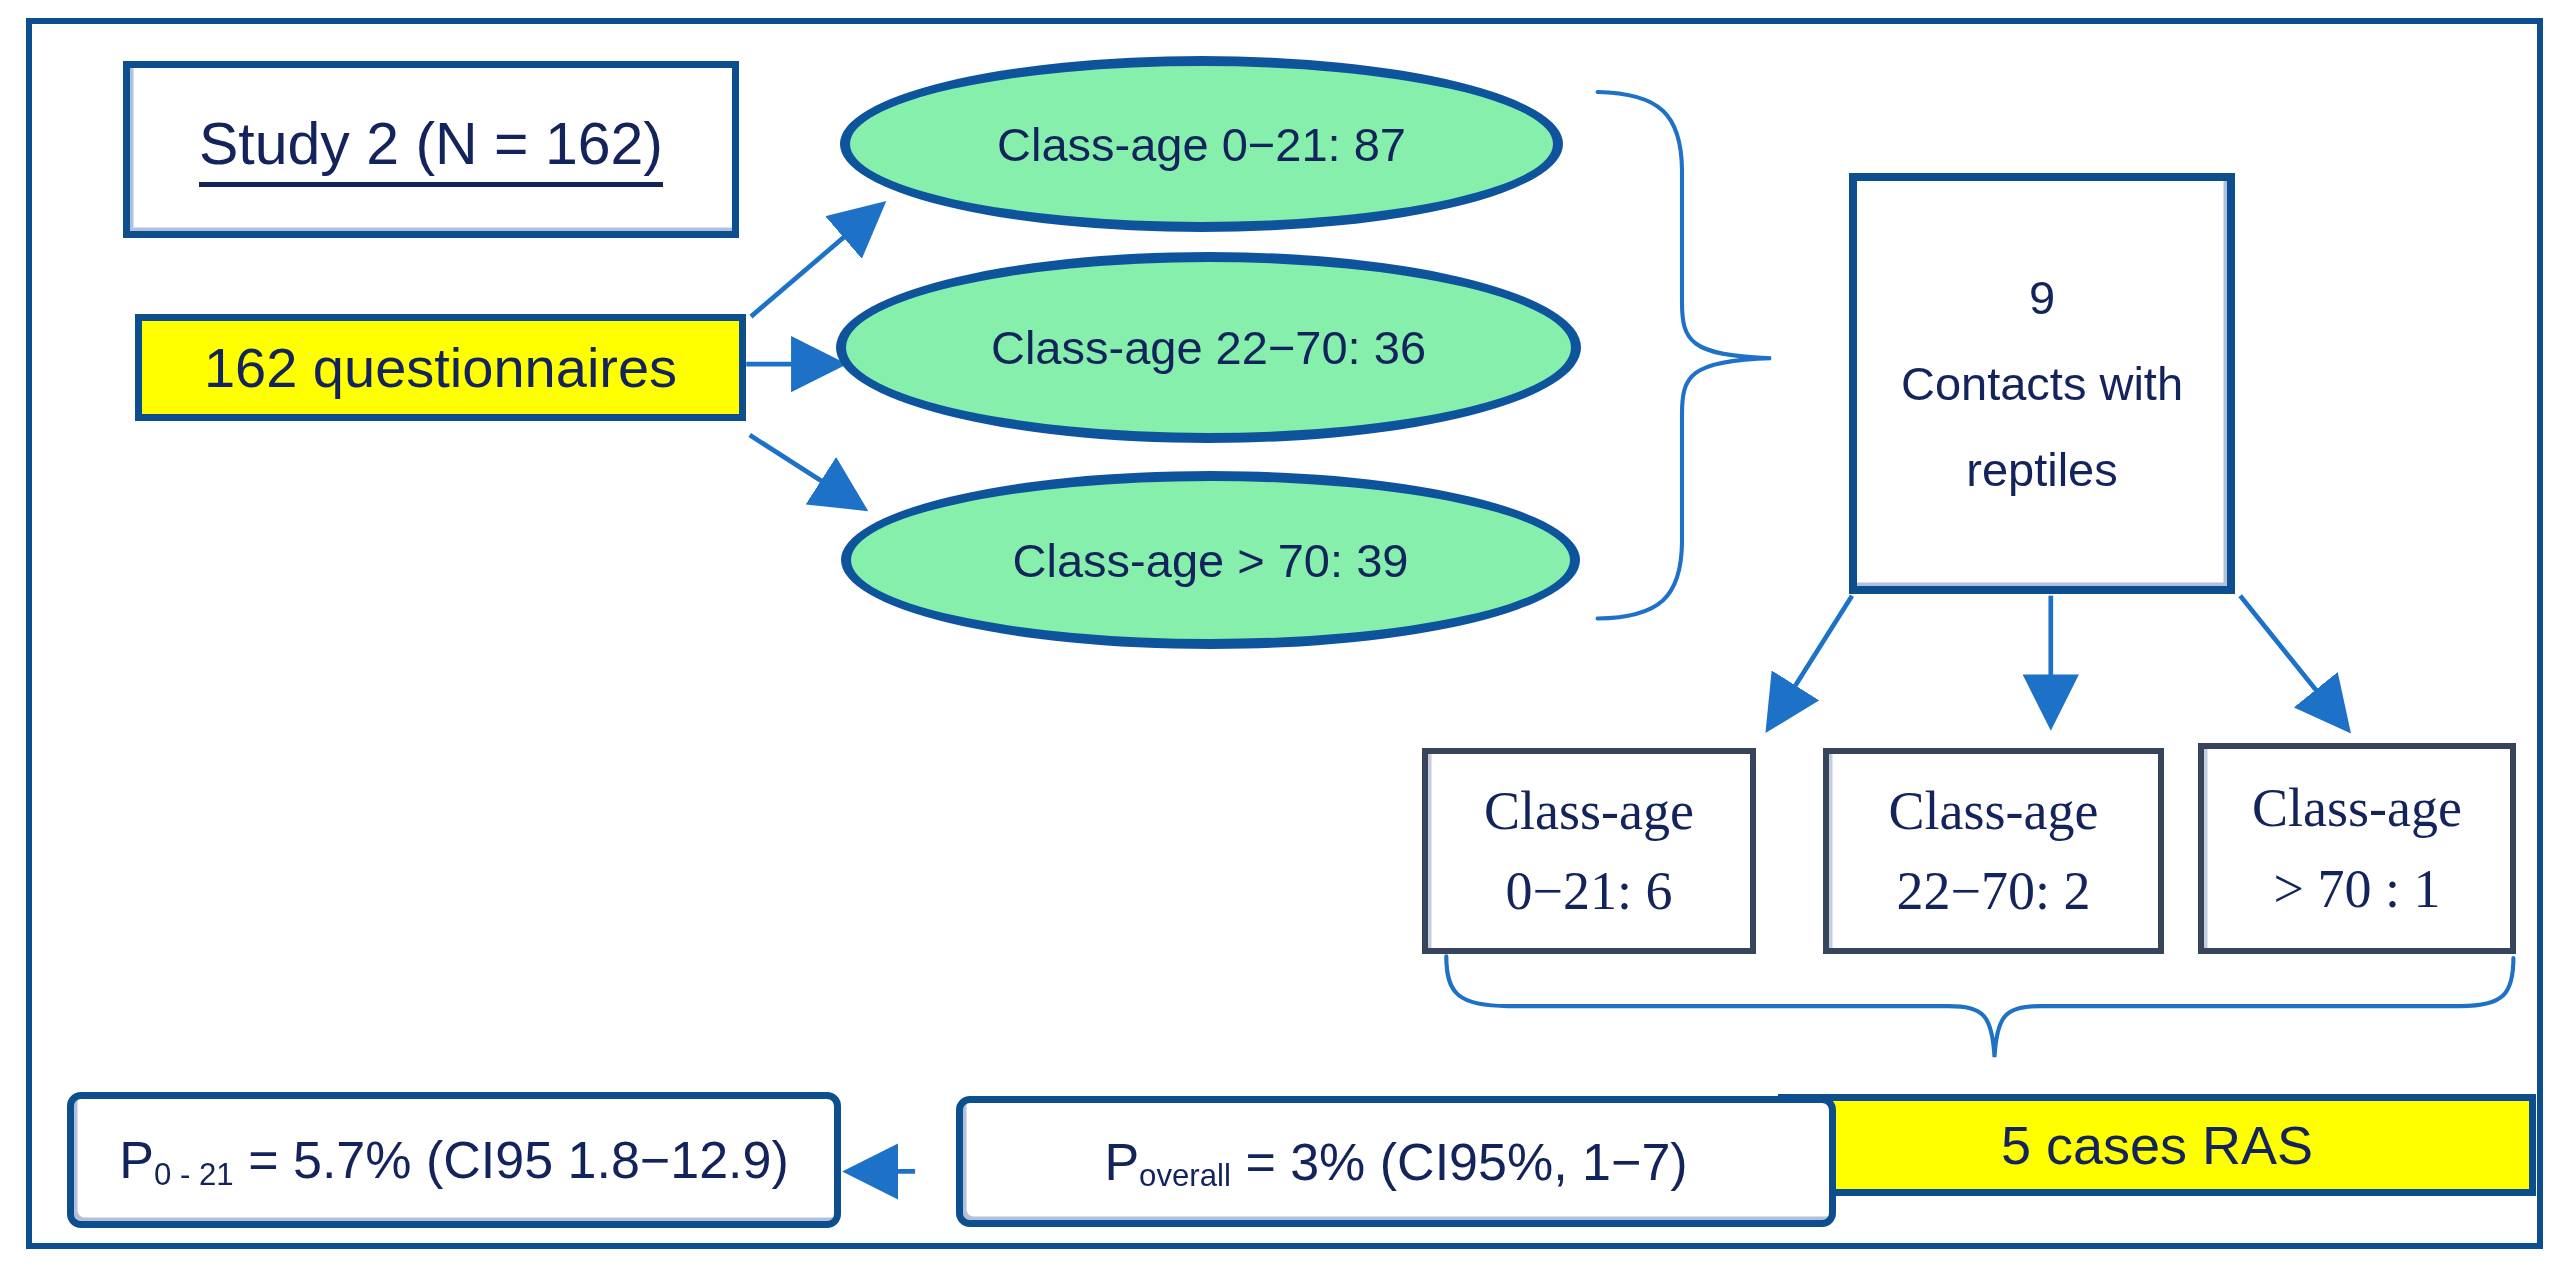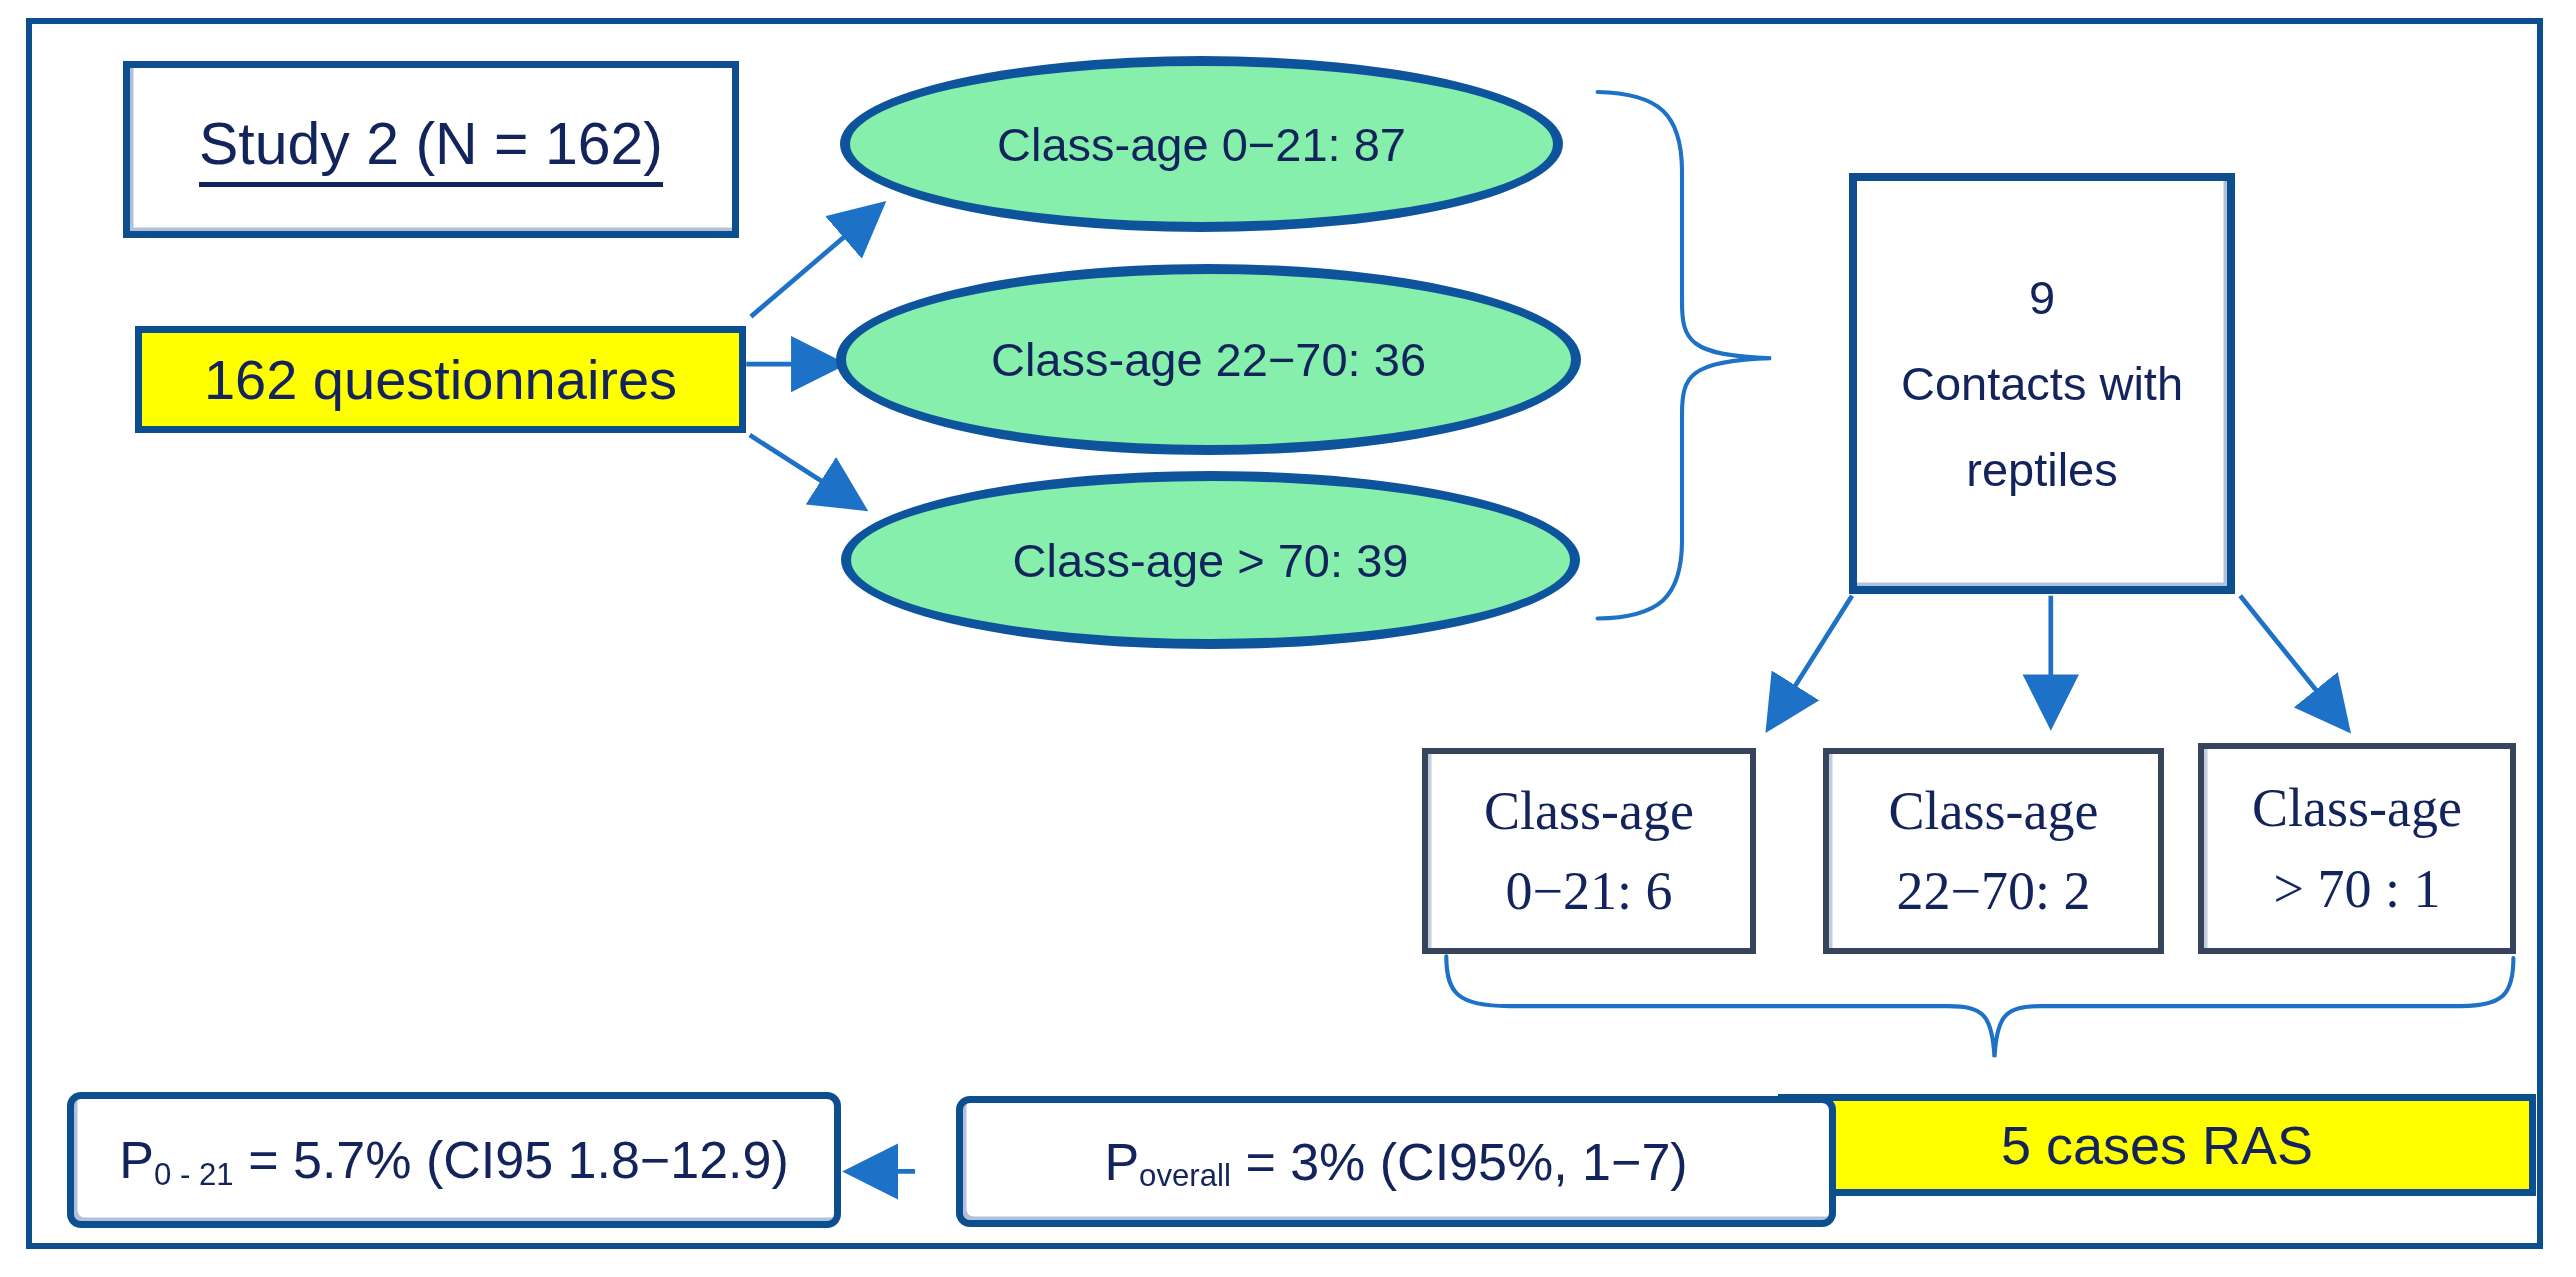--- a/index.html
+++ b/index.html
@@ -18,28 +18,28 @@
   }
   .rect-box{
     border:7.6px solid #0C4E8E;background:#ffffff;
     display:flex;align-items:center;justify-content:center;
     text-align:center;
   }
   .soft-shadow{box-shadow:inset 3.5px -3.5px 0 0 #b2c1db;}
   .title-box{left:123px;top:61px;width:616px;height:177px;font-size:59px;}
   .title-box .u{border-bottom:5.9px solid #13235B;padding-bottom:5.9px;display:inline-block;line-height:1.1;}
   .yellow{background:#FFFF00;}
-  .q-box{left:135px;top:314px;width:611px;height:107px;font-size:56px;margin-top:12px;}
+  .q-box{left:135px;top:314px;width:611px;height:107px;font-size:56px;}
   .ellipse{
     border:10px solid #0E549D;border-radius:50%;background:#86efac;
     display:flex;align-items:center;justify-content:center;text-align:center;
     font-size:47px;
   }
   .e1{left:840px;top:56px;width:723px;height:176px;}
-  .e2{left:836px;top:264px;width:745px;height:191px;}
+  .e2{left:836px;top:252px;width:745px;height:191px;}
   .e3{left:841px;top:471px;width:739px;height:178px;}
   .contacts-box{
     left:1849px;top:173px;width:386px;height:421px;
     border:8.2px solid #0C4E8E;background:#ffffff;
     display:flex;flex-direction:column;align-items:center;justify-content:center;
     font-size:47px;line-height:86px;text-align:center;
     box-shadow:inset -3.5px -3.5px 0 0 #b2c1db;
   }
   .age-box{
     border:6.5px solid #36455C;background:#ffffff;

